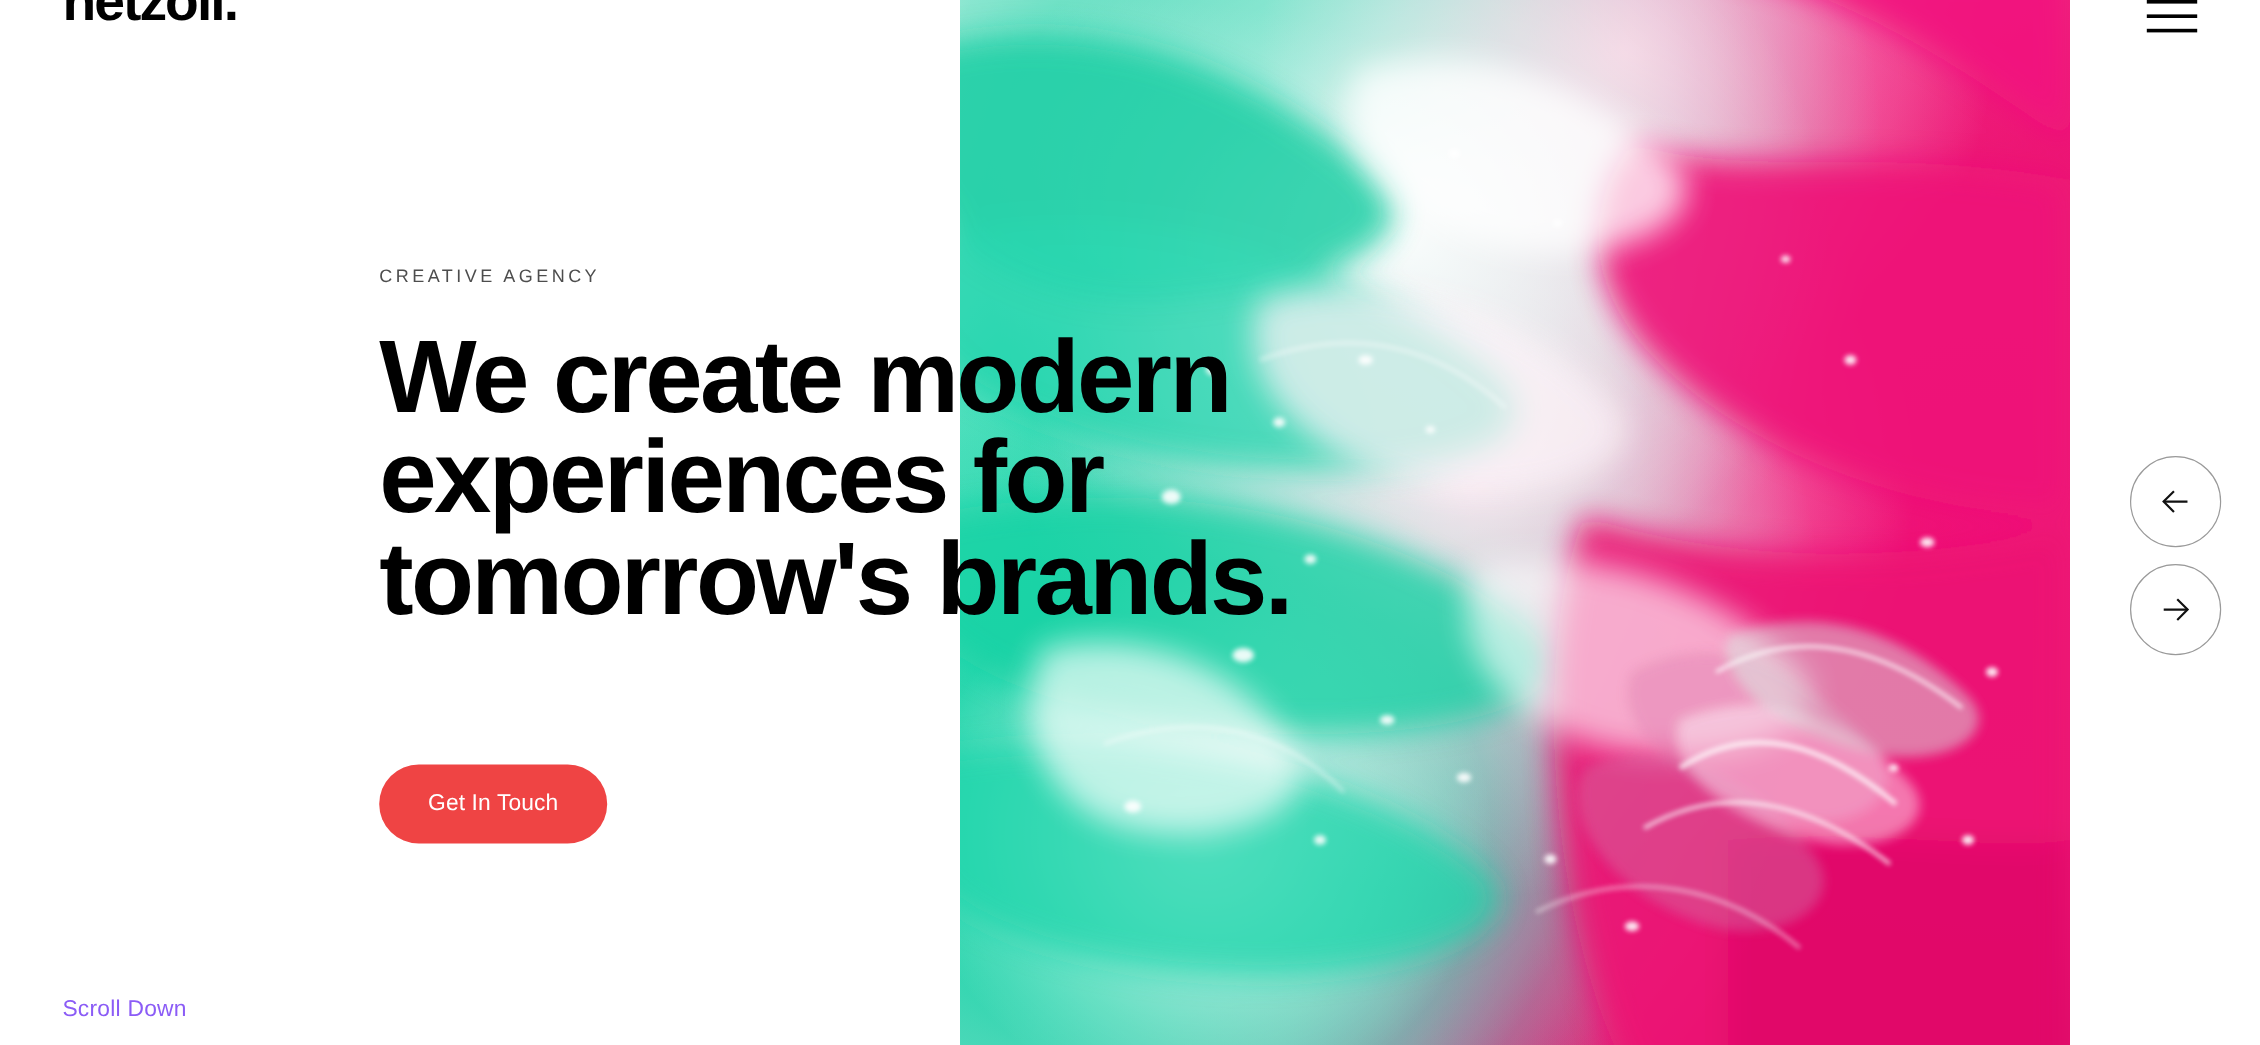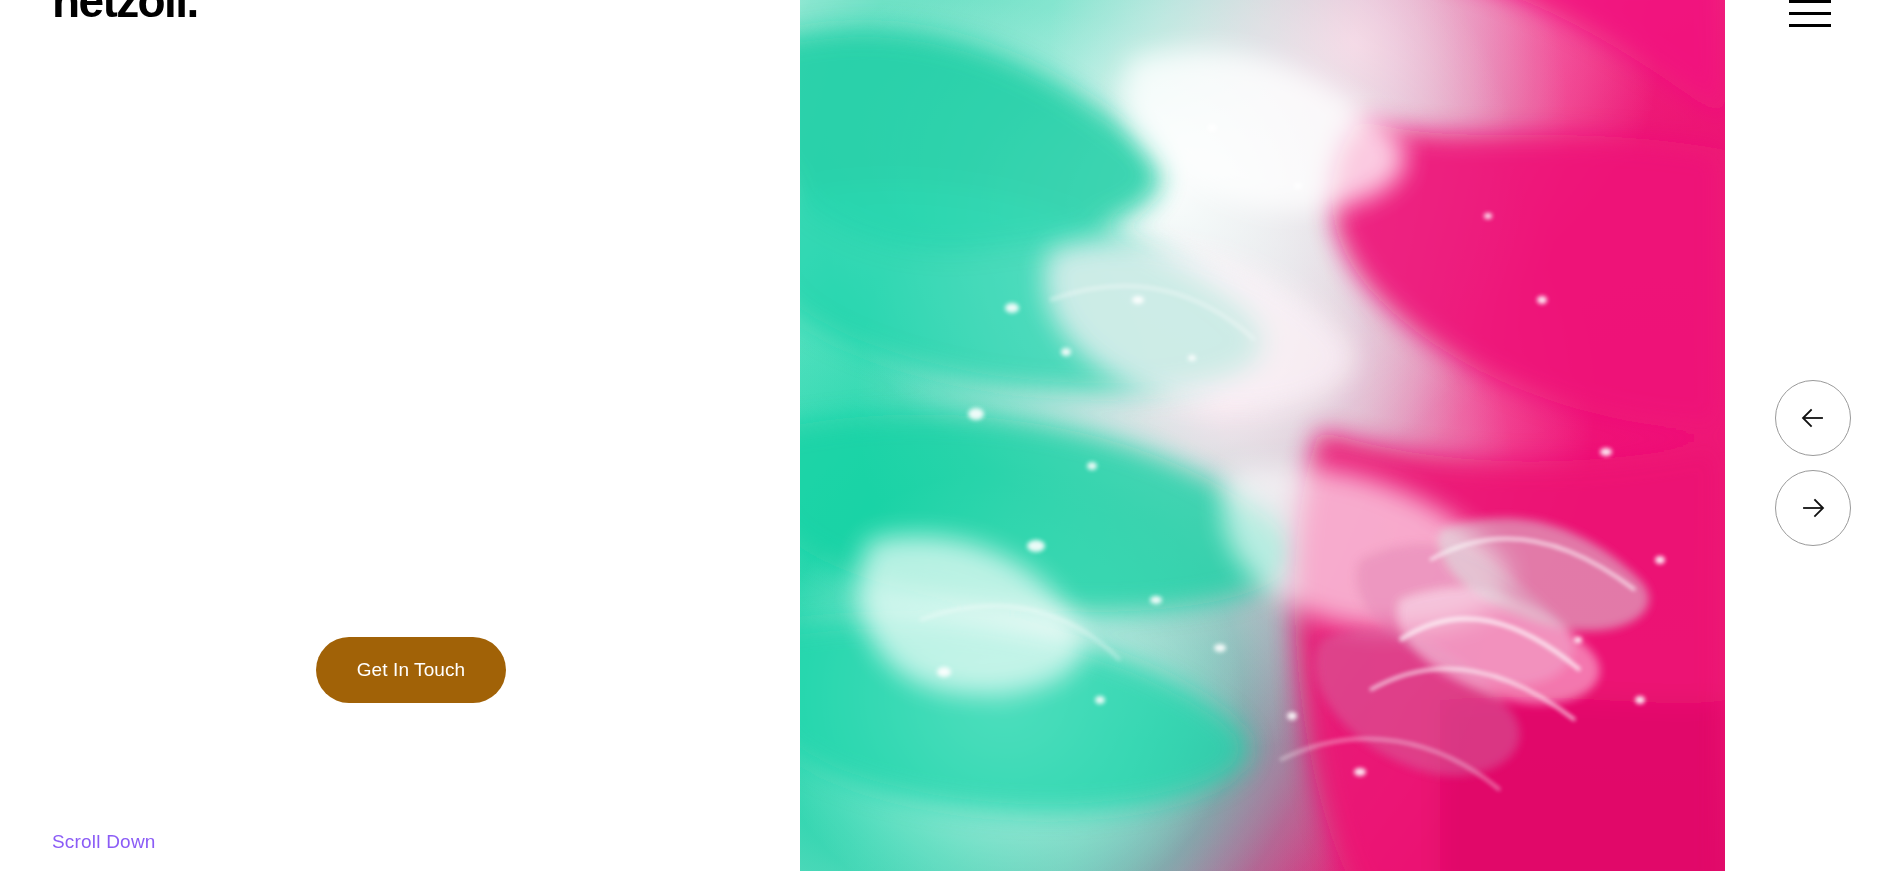--- a/index.html
+++ b/index.html
@@ -83,21 +83,21 @@
   }
   .headline .ln { display:block; }
 
   
   .cta {
     position:absolute;
     left:316px; top:637px;
     width:190px; height:66px;
     border:none;
     border-radius:33px;
-    background:#a16207;
+    background:#ef4444;
     color:#ffffff;
     font-family:"Liberation Sans", sans-serif;
     font-size:19px;
     font-weight:400;
     letter-spacing:0.1px;
     cursor:pointer;
     z-index:35;
     display:flex; align-items:center; justify-content:center;
   }
 
@@ -289,20 +289,28 @@
   </div>
 
   <div class="logo">netzoll.</div>
 
   <div class="hamburger">
     <span class="bar"></span>
     <span class="bar"></span>
     <span class="bar"></span>
   </div>
 
+  <div class="hero">
+    <div class="eyebrow">CREATIVE AGENCY</div>
+    <h1 class="headline">
+      <span class="ln">We create modern</span>
+      <span class="ln">experiences for</span>
+      <span class="ln">tomorrow's brands.</span>
+    </h1>
+  </div>
 
   <button class="cta">Get In Touch</button>
 
   <div class="scroll-down">Scroll Down</div>
 
   <div class="nav-arrows">
     <button class="nav-btn">
       <span>
         <svg width="34" height="34" viewBox="0 0 34 34" fill="none" aria-hidden="true">
           <path d="M26 17 H8" stroke="#111111" stroke-width="1.8" stroke-linecap="square"></path>

